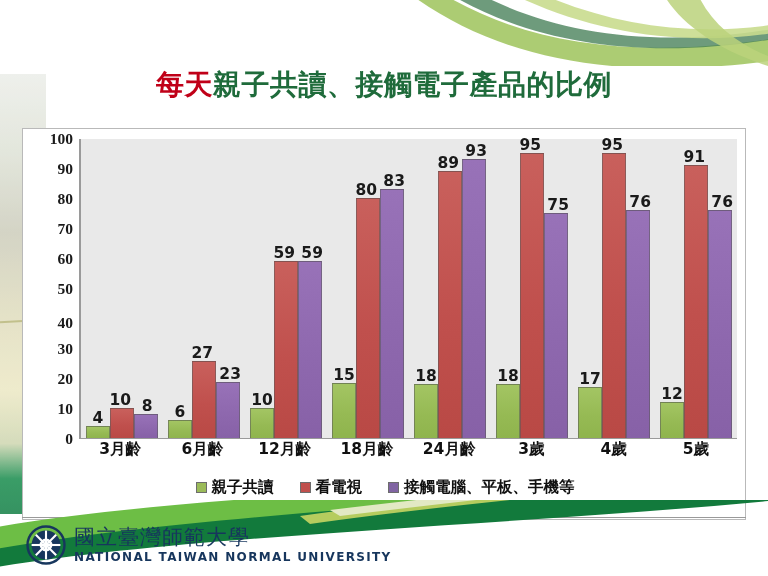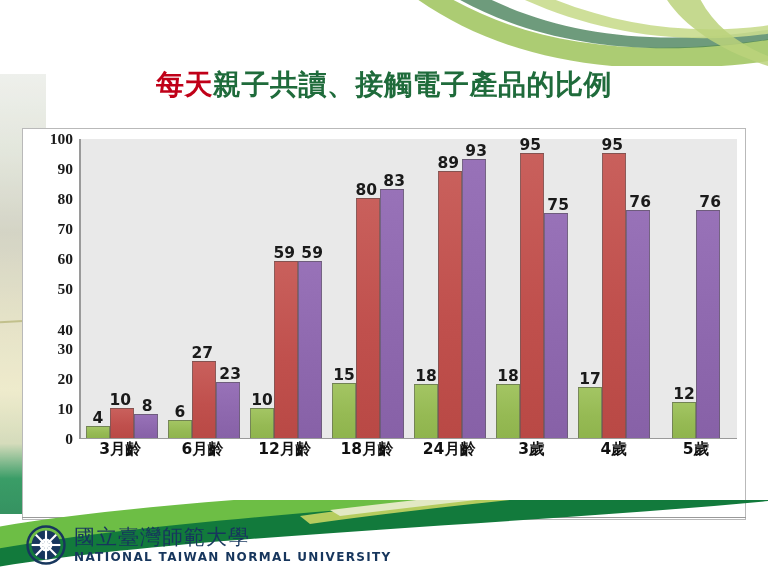--- a/index.html
+++ b/index.html
@@ -281,21 +281,21 @@
   <div id="chart-frame">
     <div class="plot-wrap">
 
       <div class="y-axis">
           <span class="y-tick" style="top: 0px;">100</span>
           <span class="y-tick" style="top: 30px;">90</span>
           <span class="y-tick" style="top: 60px;">80</span>
           <span class="y-tick" style="top: 90px;">70</span>
           <span class="y-tick" style="top: 120px;">60</span>
           <span class="y-tick" style="top: 150px;">50</span>
-          <span class="y-tick" style="top: 191px;">40</span>
+          <span class="y-tick" style="top: 184px;">40</span>
           <span class="y-tick" style="top: 210px;">30</span>
           <span class="y-tick" style="top: 240px;">20</span>
           <span class="y-tick" style="top: 270px;">10</span>
           <span class="y-tick" style="top: 300px;">0</span>
         </div>
 
       <div class="plot-area">
         <div class="groups">
             <div class="group">
               <div class="bar s0" style="height: 12px;">
@@ -370,39 +370,56 @@
               <div class="bar s1" style="height: 285px;">
                 <span class="dlabel">95</span>
               </div>
               <div class="bar s2" style="height: 228px;">
                 <span class="dlabel">76</span>
               </div>
             </div>
             <div class="group">
               <div class="bar s0" style="height: 36px;">
                 <span class="dlabel">12</span>
+              </div>
+              <div class="bar s1" style="height: 273px;">
+                <span class="dlabel">91</span>
               </div>
               <div class="bar s2" style="height: 228px;">
                 <span class="dlabel">76</span>
               </div>
             </div>
           </div>
       </div>
 
       <div class="x-axis">
           <div class="x-tick">3月齡</div>
           <div class="x-tick">6月齡</div>
           <div class="x-tick">12月齡</div>
           <div class="x-tick">18月齡</div>
           <div class="x-tick">24月齡</div>
           <div class="x-tick">3歲</div>
           <div class="x-tick">4歲</div>
           <div class="x-tick">5歲</div>
         </div>
 
+      <div class="legend">
+          <div class="legend-item">
+            <span class="swatch s0"></span>
+            <span>親子共讀</span>
+          </div>
+          <div class="legend-item">
+            <span class="swatch s1"></span>
+            <span>看電視</span>
+          </div>
+          <div class="legend-item">
+            <span class="swatch s2"></span>
+            <span>接觸電腦、平板、手機等</span>
+          </div>
+        </div>
     </div>
   </div>
 
   <div class="footer-rule"></div>
 
   <div class="decor-bottom">
     <svg width="768" height="76" viewBox="0 0 768 76" xmlns="http://www.w3.org/2000/svg">
       <path d="M-20,44 C160,4 520,-4 800,-30 L800,-2 C520,26 180,34 -20,70 Z" fill="#127A3C"></path>
       <path d="M-20,30 C170,-6 520,-14 800,-42 L800,-26 C520,0 180,14 -20,52 Z" fill="#6DBE45"></path>
       <path d="M300,16 C420,-2 600,-14 800,-40 L800,-34 C610,-8 430,6 310,24 Z" fill="#B5CC5E"></path>

